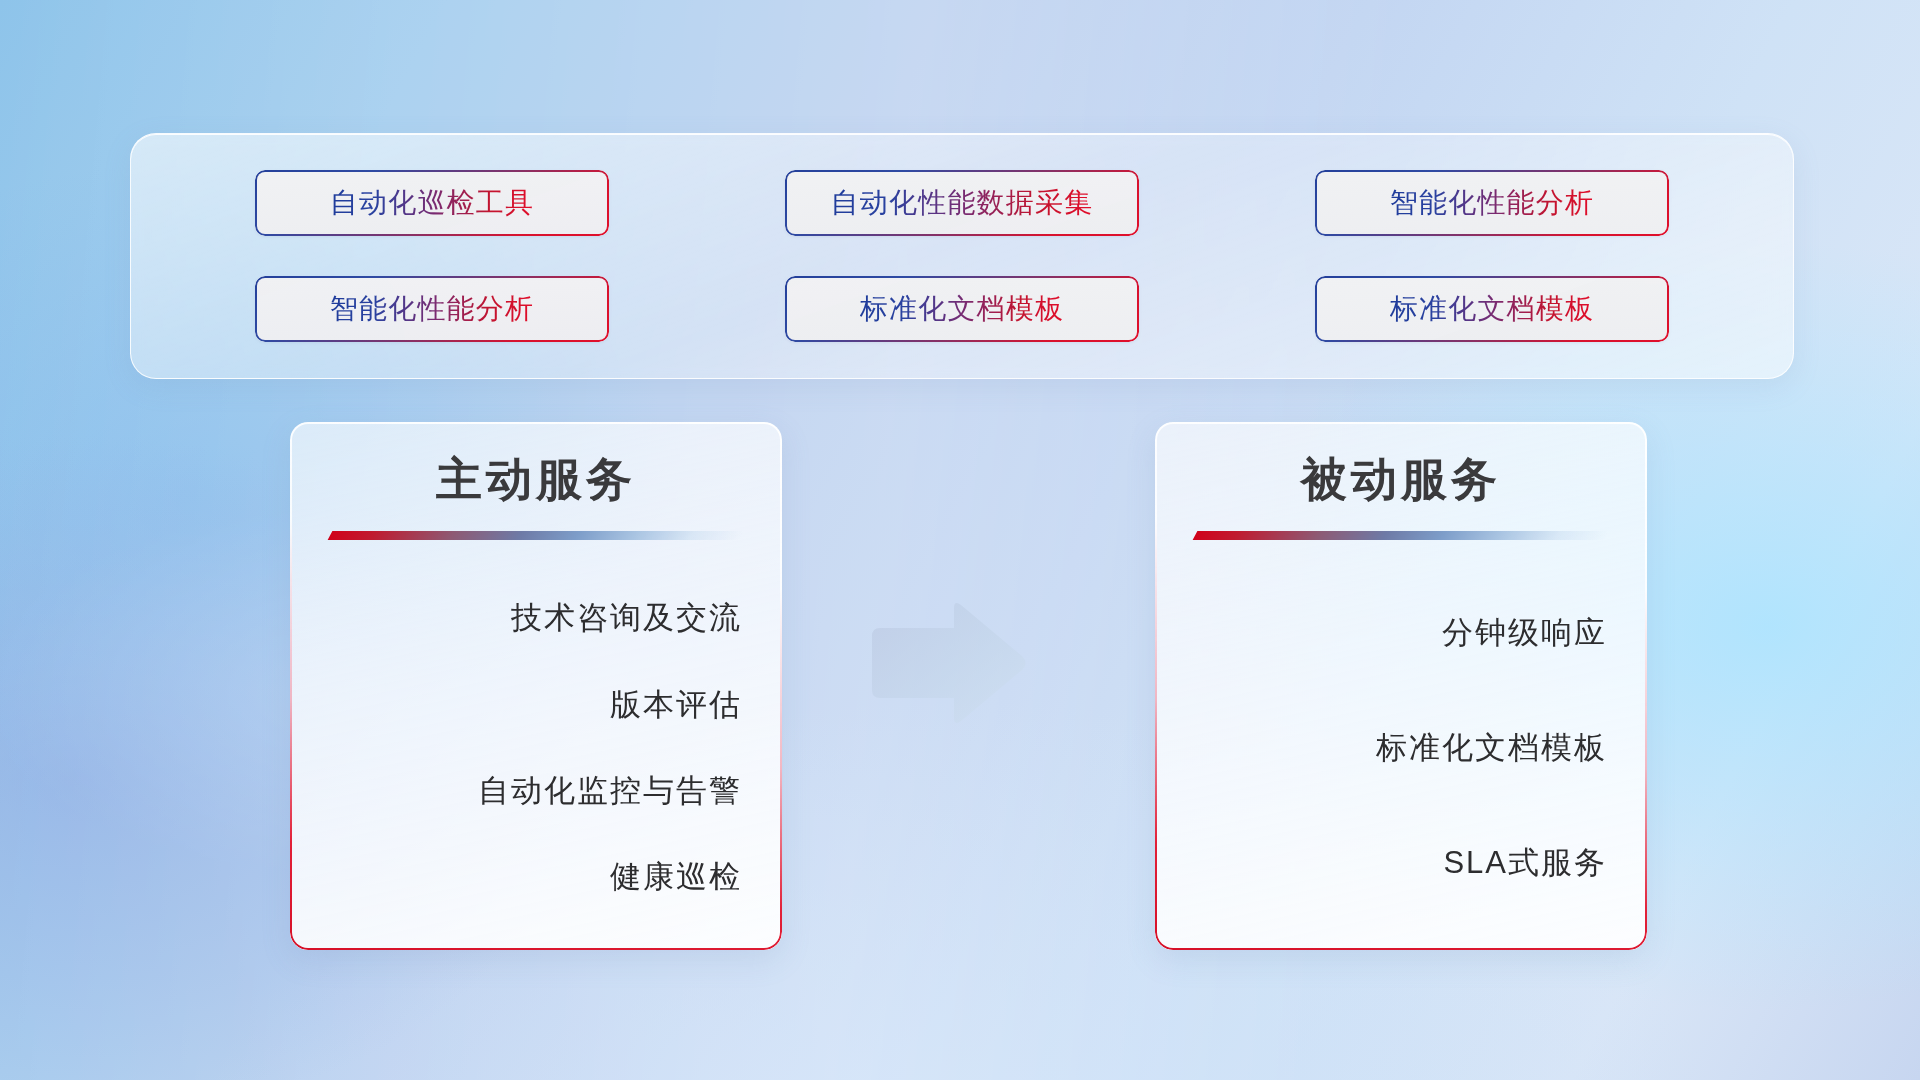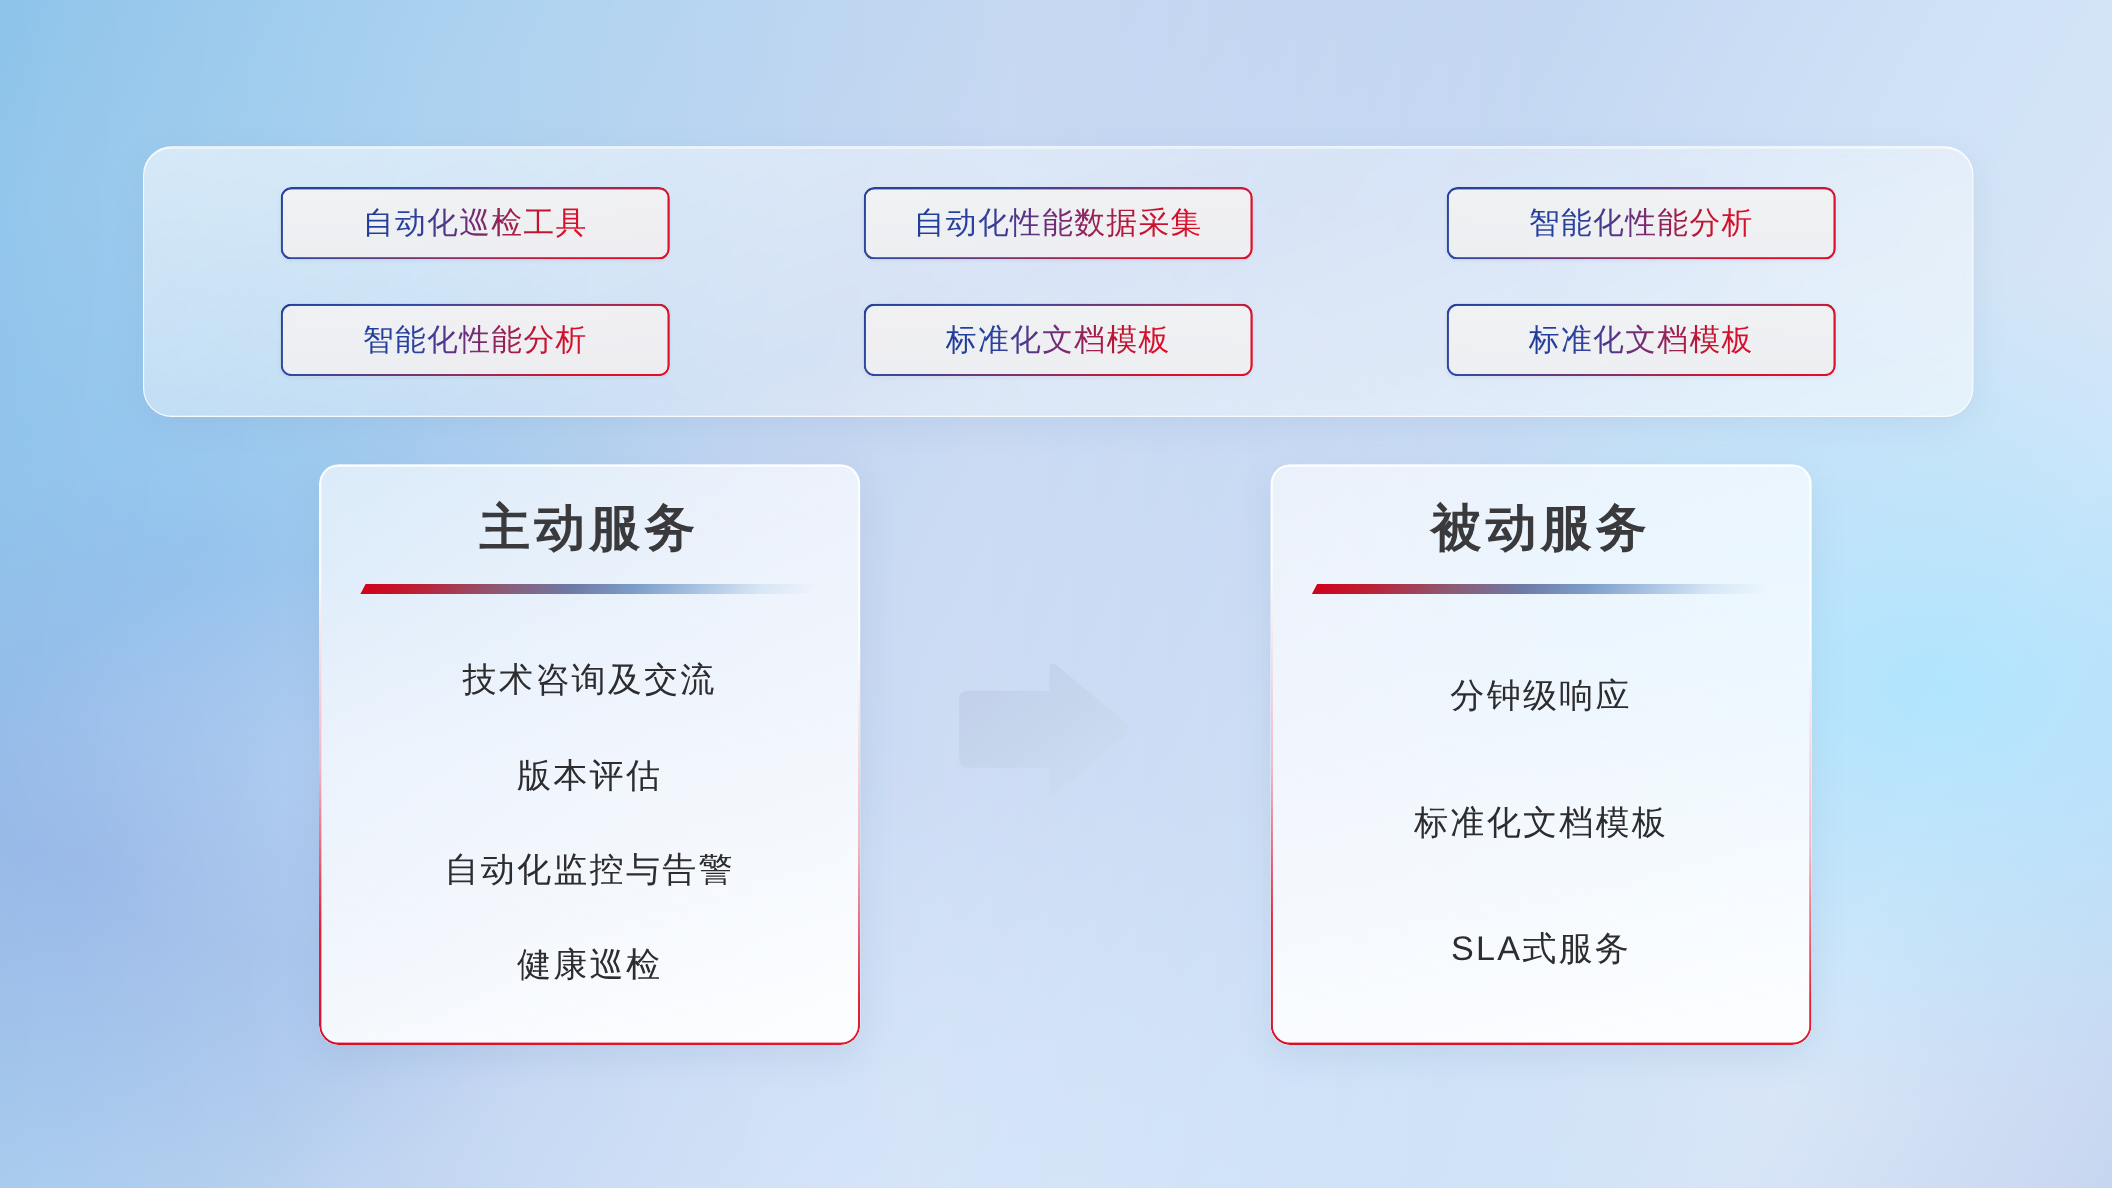--- a/index.html
+++ b/index.html
@@ -113,21 +113,21 @@
   .divider span{
     display:block; height:9px; width:100%;
     transform:skewX(-28deg);
     background:linear-gradient(90deg,
       #d0021b 0%, #c01a2f 10%, #8d5a74 30%,
       #6e7aa6 46%, #7d9dc9 60%, #a9c4e2 74%,
       rgba(200,220,240,0.55) 88%, rgba(220,235,248,0.0) 100%);
   }
   .card-list{
     margin-top:34px; flex:1;
-    display:flex; flex-direction:column; justify-content:space-around;
+    display:flex; flex-direction:column; justify-content:space-around;align-items:flex-end;
   }
   .card-list li{
     list-style:none; text-align:center;
     font-size:31px; color:#2d2d2f; letter-spacing:2px; line-height:1.2;
   }
 
   
   .arrow-wrap{
     position:absolute; left:862px; top:598px; width:168px; height:130px; z-index:2;
   }

